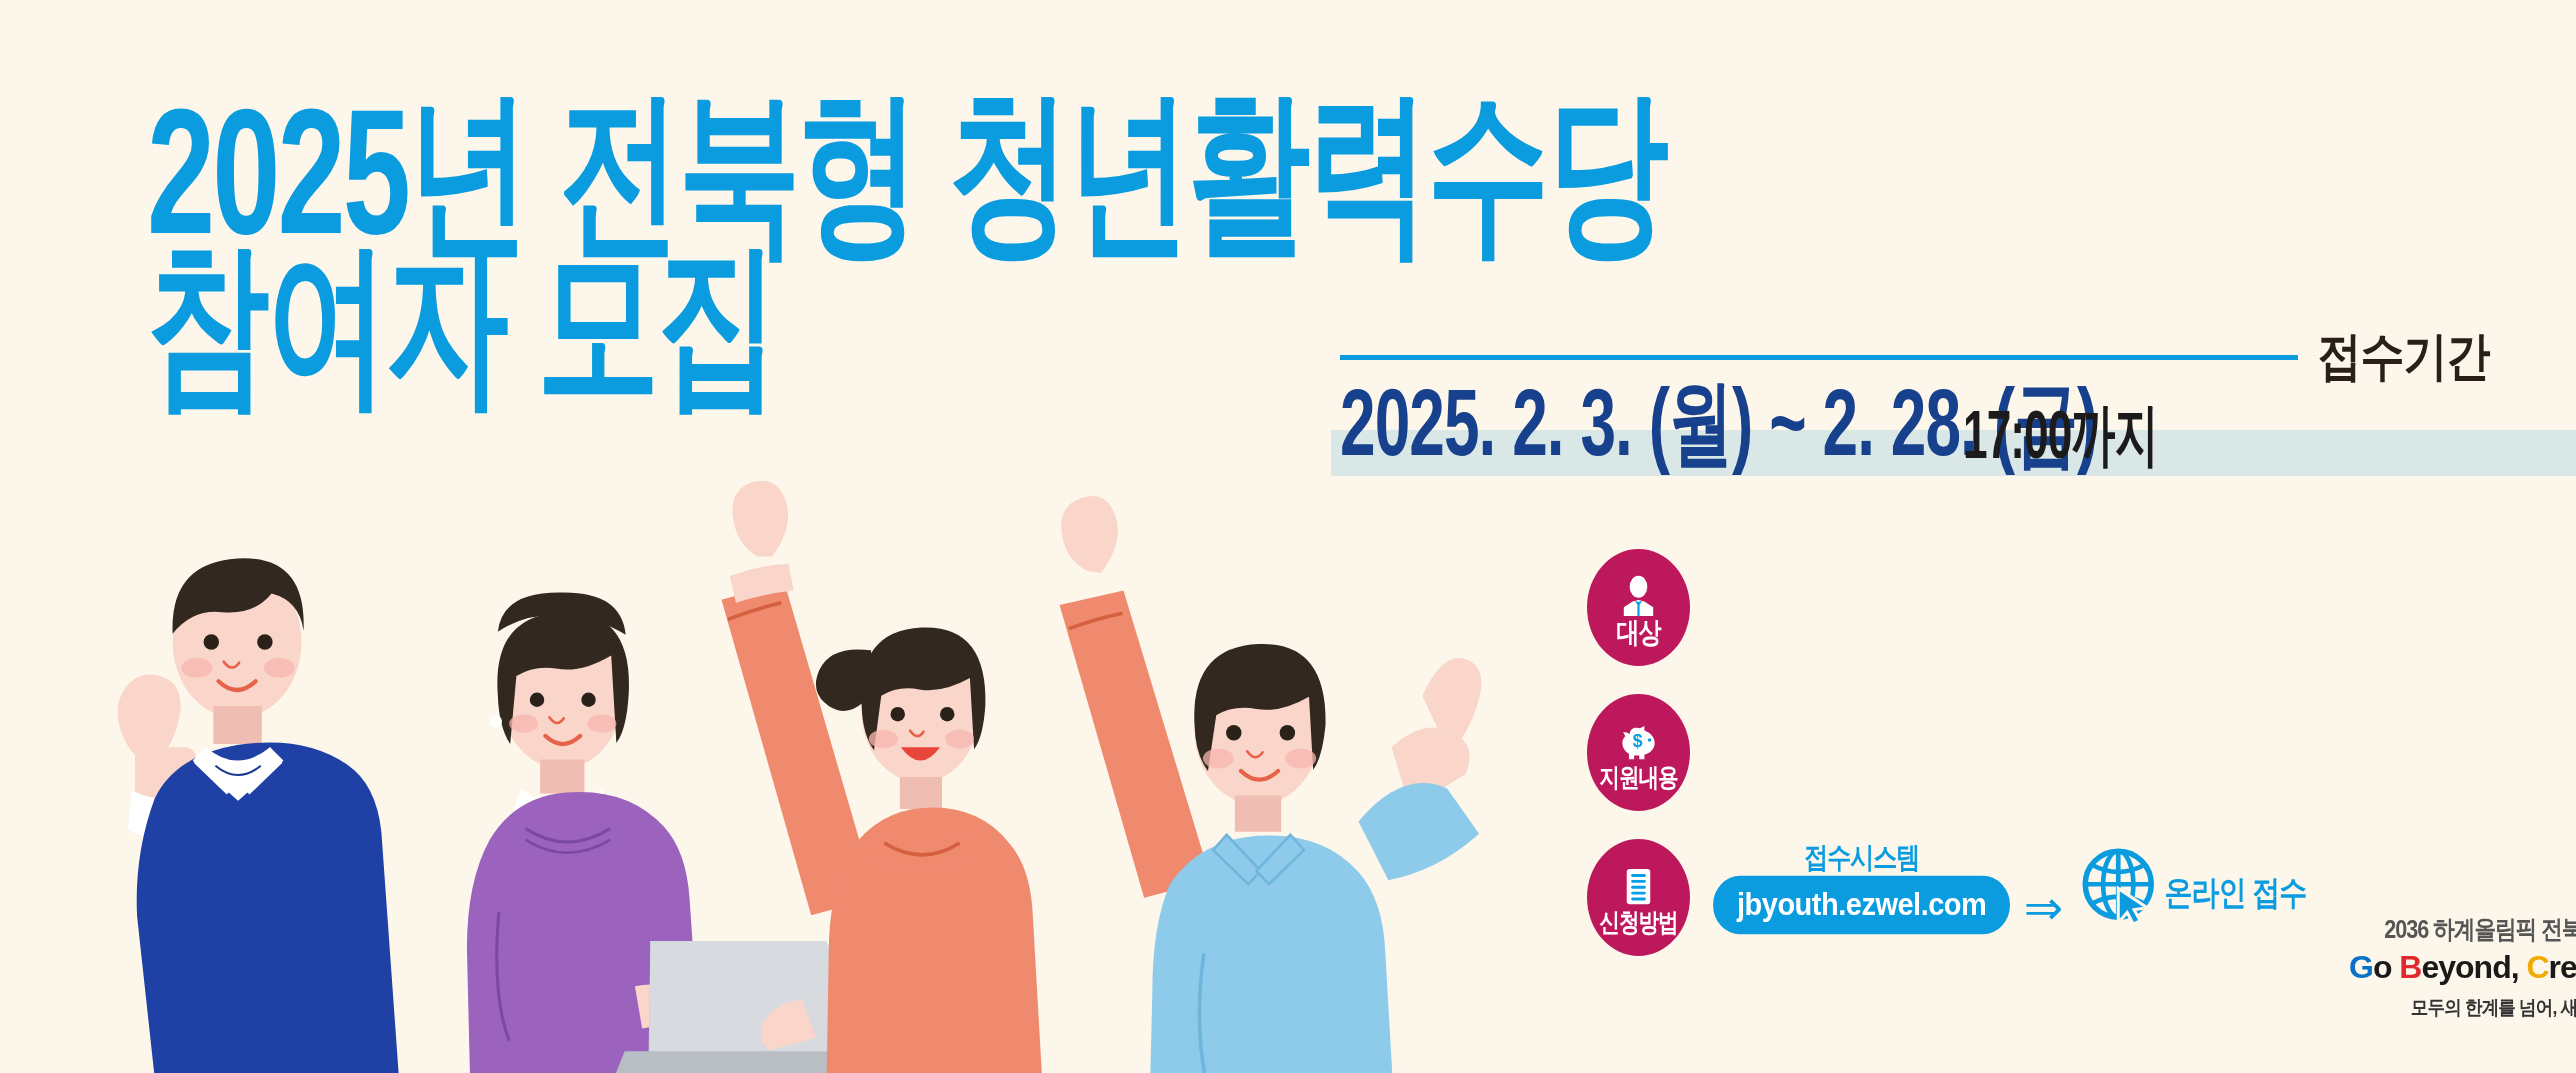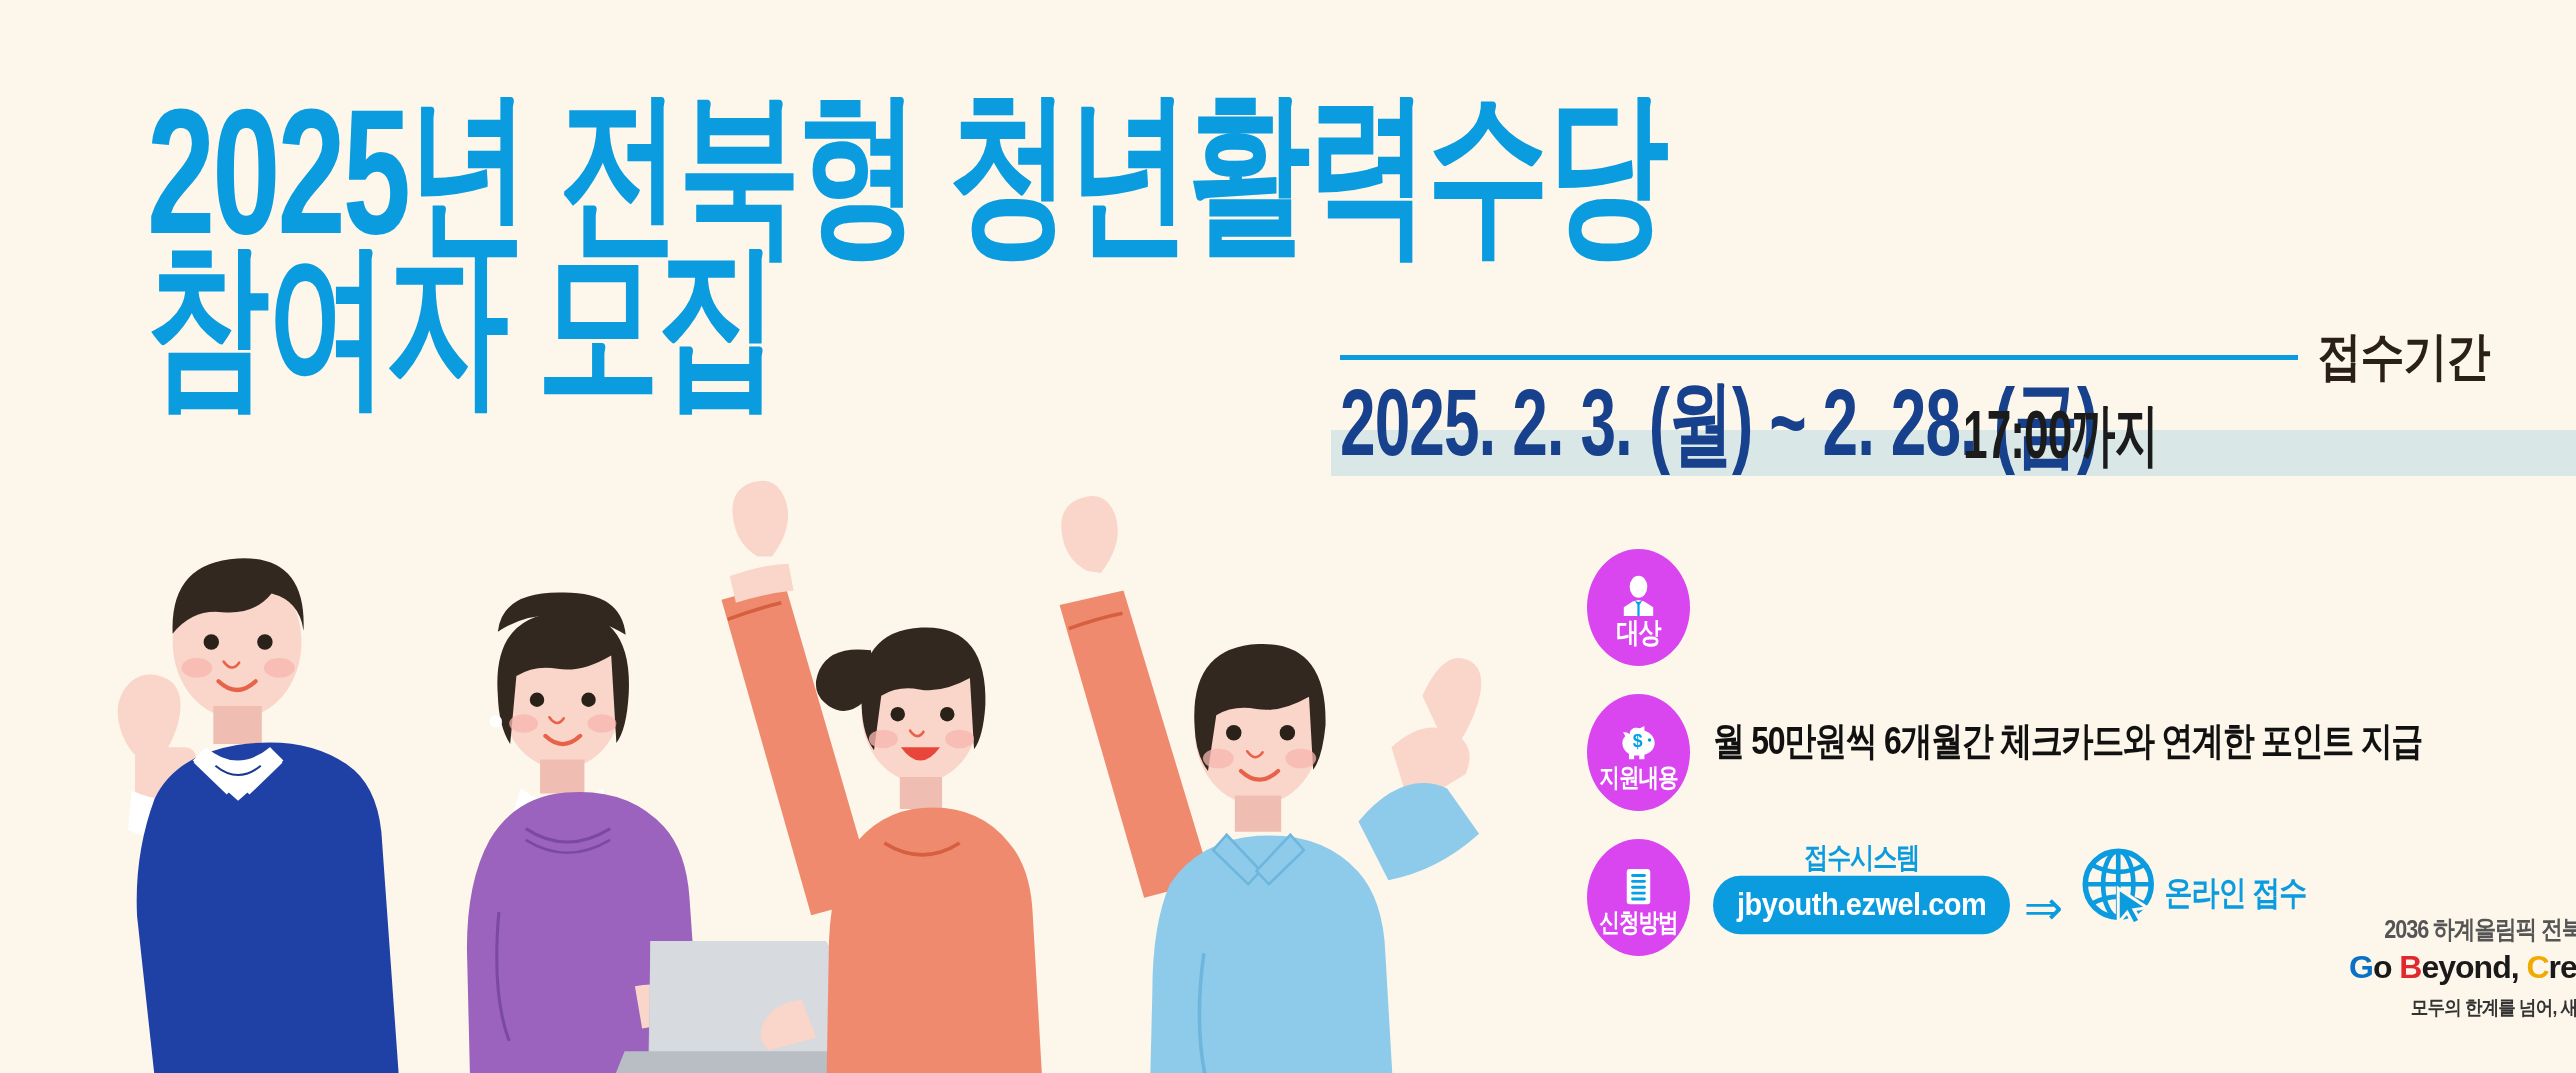--- a/index.html
+++ b/index.html
@@ -49,21 +49,21 @@
   .date-time{
     color:#1b1b1b;font-weight:700;font-size:47px;letter-spacing:-1px;margin-left:-160px;
     transform:scaleY(1.45) scaleX(.94);transform-origin:left bottom;
   }
 
   
   .info{position:absolute;left:1587px;top:546px;width:1154px;}
   .info-row{display:flex;align-items:flex-start;margin-bottom:25px;}
   .badge{
     flex:0 0 103px;width:103px;height:117px;border-radius:50%;
-    background:#d946ef;display:flex;flex-direction:column;
+    background:#be185d;display:flex;flex-direction:column;
     align-items:center;justify-content:center;gap:2.1px;margin-top:3.1px;
   }
   .badge-ico{width:47px;height:47px;display:block;}
   .badge-txt{
     color:#fff;font-weight:800;font-size:23px;letter-spacing:-1px;
     transform:scaleY(1.25);transform-origin:center;line-height:1;
   }
   .badge-txt.sm{font-size:20.6px;}
   .info-body{margin-left:23px;padding-top:4.1px;}
   .info-title{
@@ -159,23 +159,20 @@
     </div>
 
     <div class="info-row row2">
       <div class="badge">
         <svg class="badge-ico" viewBox="0 0 64 64">
           <path d="M20 22 C20 14 28 12 34 14 L40 11 L40 17 C48 20 54 26 54 34 C54 42 48 48 40 50 L40 56 L33 56 L33 51 L26 51 L26 56 L19 56 L19 49 C13 45 10 40 10 34 C10 30 12 27 14 25 L11 19 C14 19 18 20 20 22 Z" fill="#fff"></path>
           <circle cx="47" cy="30" r="2.4" fill="#06a0e8"></circle>
           <text x="31" y="40" font-family="Liberation Sans, sans-serif" font-size="24" font-weight="700" fill="#06a0e8" text-anchor="middle">$</text>
         </svg>
         <span class="badge-txt sm">지원내용</span>
-      </div>
-      <div class="info-body">
-        <div class="info-title">월 50만원씩 6개월간 체크카드와 연계한 포인트 지급</div>
       </div>
     </div>
 
     <div class="info-row row3">
       <div class="badge">
         <svg class="badge-ico" viewBox="0 0 64 64">
           <rect x="16" y="8" width="32" height="48" rx="4" fill="#fff"></rect>
           <rect x="22" y="15" width="20" height="4" rx="2" fill="#06a0e8"></rect>
           <rect x="22" y="23" width="20" height="4" rx="2" fill="#06a0e8"></rect>
           <rect x="22" y="31" width="20" height="4" rx="2" fill="#06a0e8"></rect>

